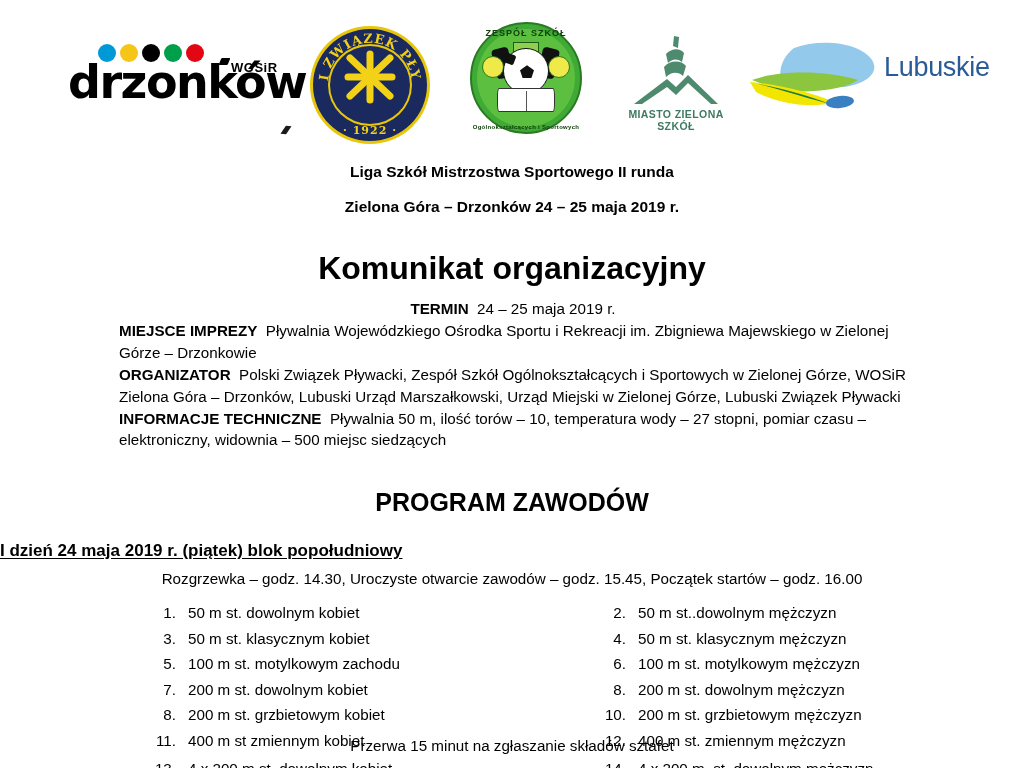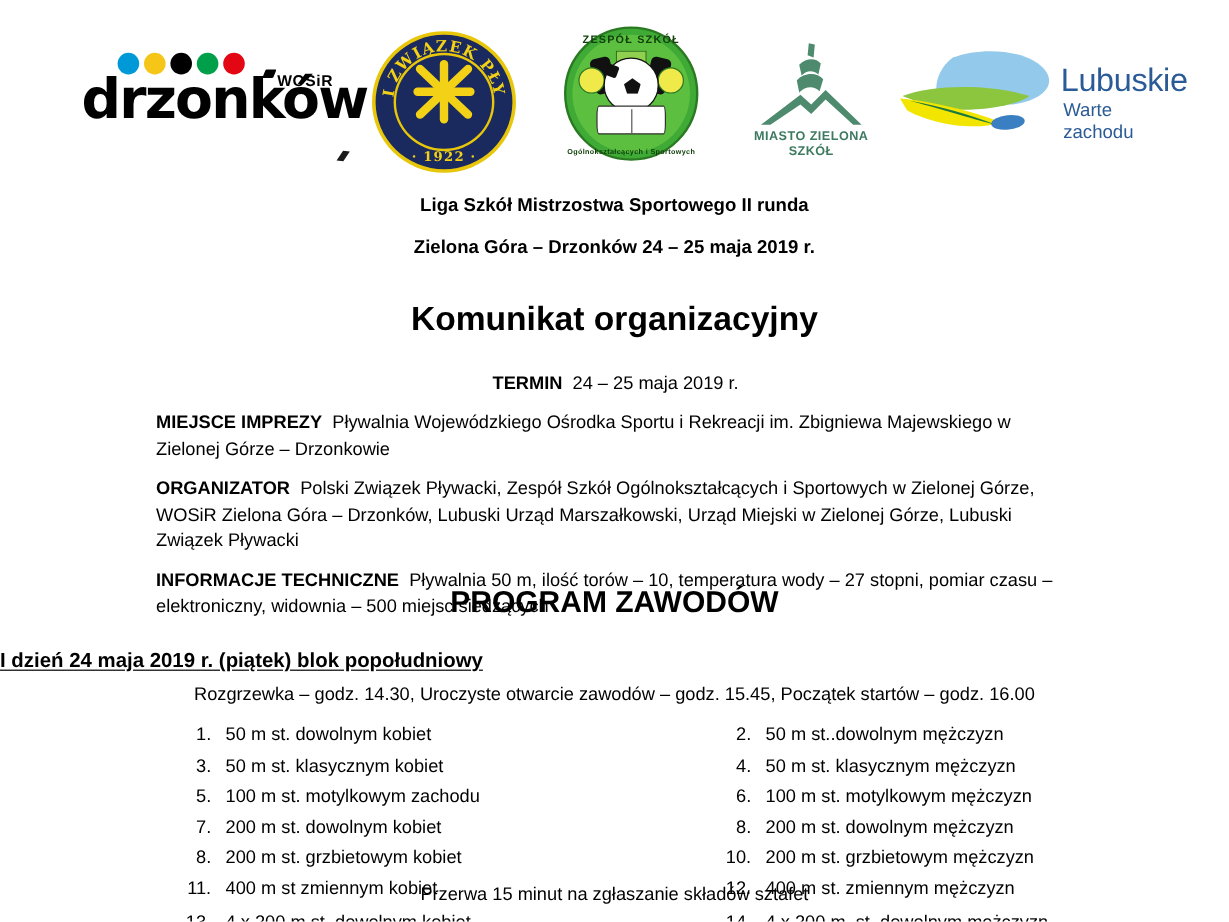--- a/index.html
+++ b/index.html
@@ -164,30 +164,30 @@
   .t-head1 {
     position:absolute; top:163px; left:0; width:1024px;
     text-align:center; font-weight:700; font-size:15.5px;
   }
   .t-head2 {
     position:absolute; top:198px; left:0; width:1024px;
     text-align:center; font-weight:700; font-size:15.5px;
   }
   .t-title {
     position:absolute; top:250px; left:0; width:1024px;
-    text-align:center; font-weight:700; font-size:28px;
+    text-align:center; font-weight:700; font-size:32px;
   }
 
   .info {
     position:absolute; top:297px; left:118px; width:790px;
     font-size:15.2px; line-height:21.4px;
   }
   .info .ctr { text-align:center; }
   .info b { font-weight:700; }
-  .info p { margin:12px; }
+  .info p { margin:1px; }
 
   .t-program {
     position:absolute; top:488px; left:0; width:1024px;
     text-align:center; font-weight:700; font-size:25px;
   }
   .t-day {
     position:absolute; top:541px; left:0; width:1024px;
     text-align:left; font-weight:700; font-size:17px;
   }
   .t-day span { text-decoration: underline; text-underline-offset:2px; }
@@ -292,21 +292,20 @@
       <div class="lub-art">
         <svg viewBox="0 0 132 74" aria-hidden="true">
           <path d="M46 8 C72 -2 112 2 124 20 C132 33 118 44 96 47 L40 47 C28 42 30 20 46 8 Z" fill="#93c9ea"></path>
           <path d="M4 40 C30 30 78 30 110 40 C96 50 58 54 30 50 Z" fill="#8cc63f"></path>
           <path d="M2 42 C26 44 62 52 86 62 C62 70 26 62 8 52 Z" fill="#f2e500"></path>
           <path d="M10 44 C34 48 62 56 82 64 C66 60 40 52 18 46 Z" fill="#1b7a3e"></path>
           <ellipse cx="92" cy="62" rx="14" ry="6" fill="#3a7fc1" transform="rotate(-6 92 62)"></ellipse>
         </svg>
       </div>
       <div class="lub-name">Lubuskie</div>
-      <div class="lub-slog">Warte zachodu</div>
     </div>
 
     <div class="stray-mark"></div>
   </div>
 
   <div class="doc">
 
     <div class="t-head1">Liga Szkół Mistrzostwa Sportowego II runda</div>
     <div class="t-head2">Zielona Góra – Drzonków 24 – 25 maja 2019 r.</div>
     <div class="t-title">Komunikat organizacyjny</div>

